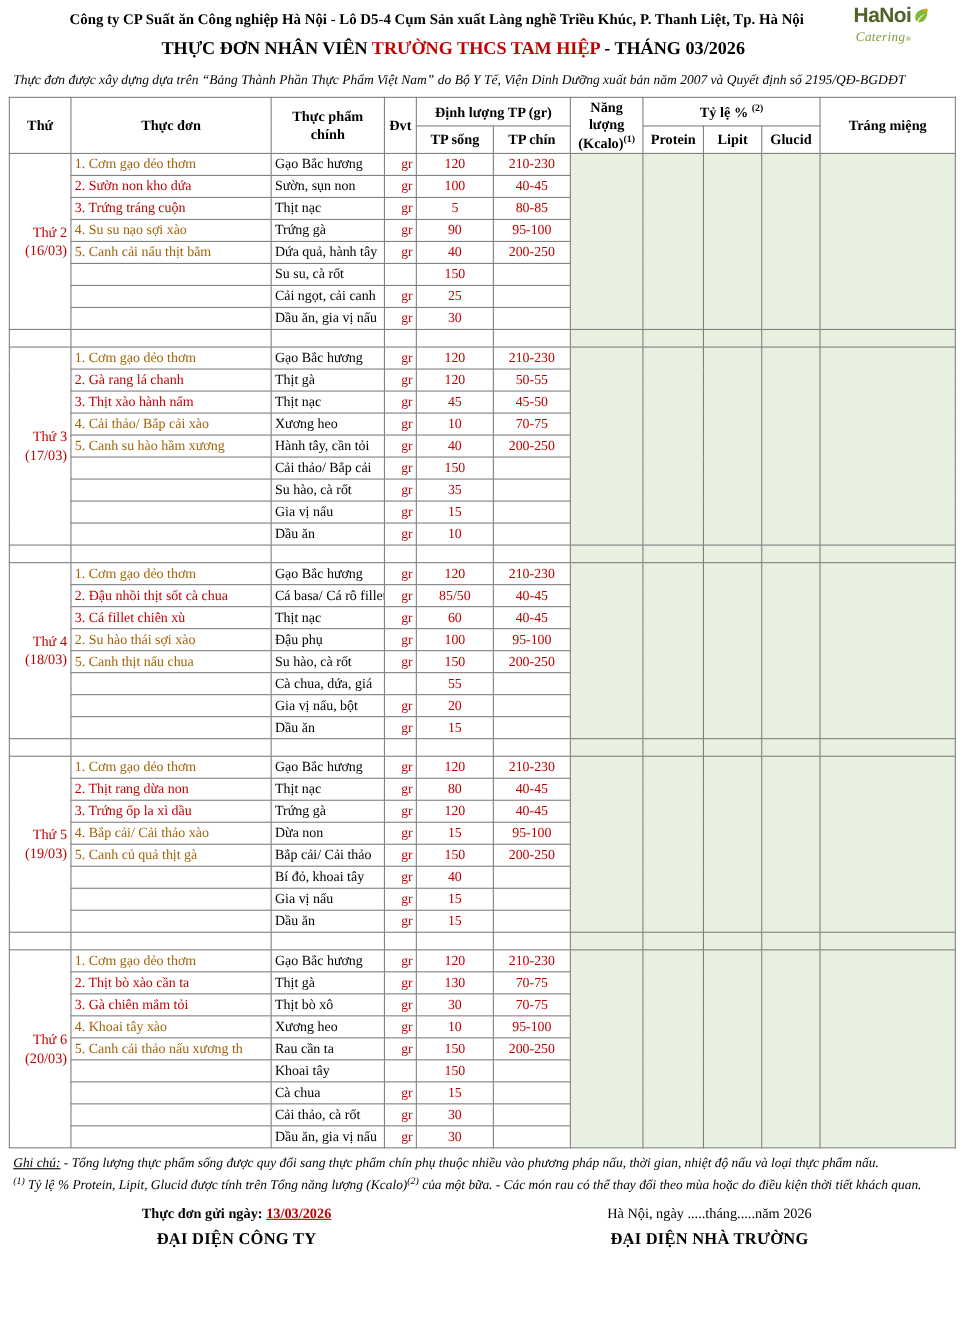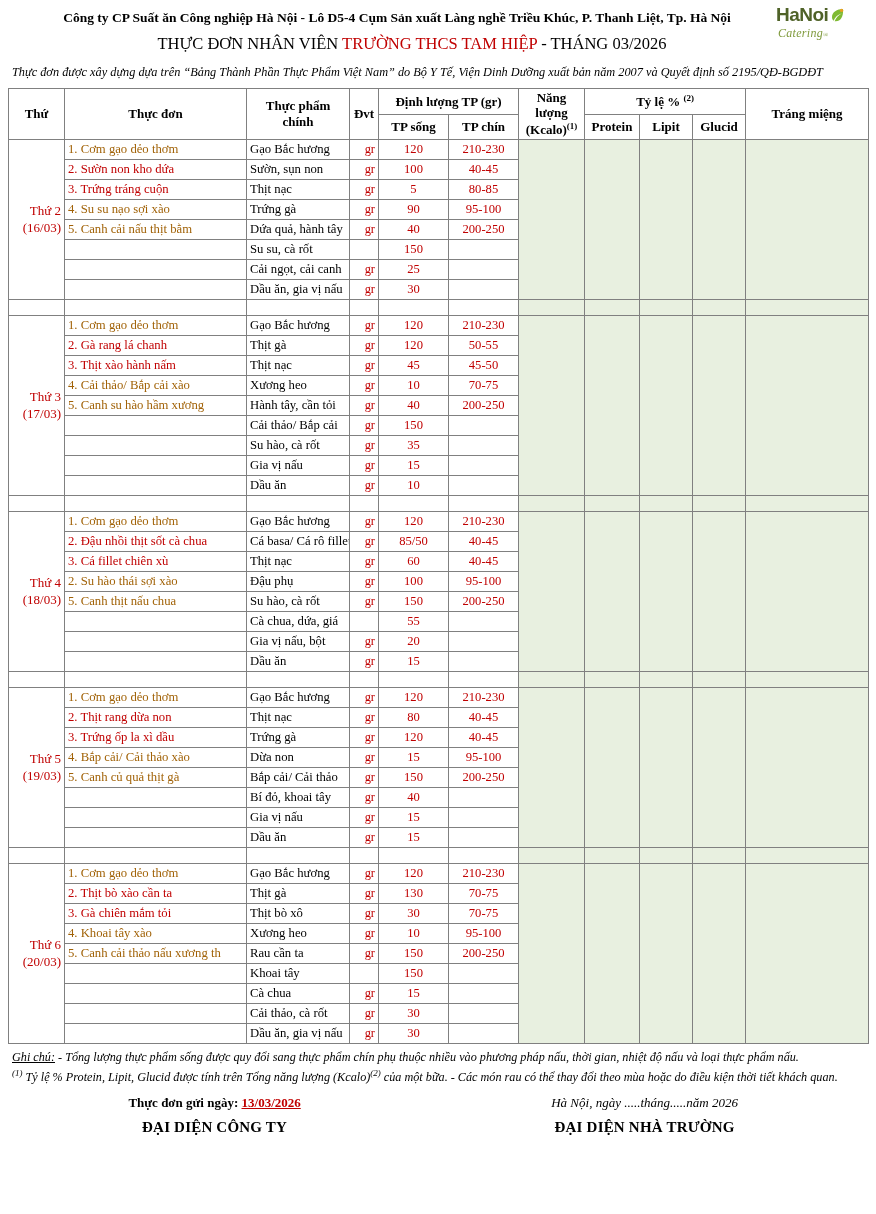--- a/index.html
+++ b/index.html
@@ -22,21 +22,21 @@
   
   .company-line {
     text-align: center;
     font-weight: bold;
     font-size: 13.5px;
     padding: 4px 90px 2px 8px;
     line-height: 1.2;
   }
   .doc-title {
     text-align: center;
-    font-weight: normal;
+    font-weight: bold;
     font-size: 16.5px;
     padding: 6px 60px 4px 8px;
     line-height: 1.25;
   }
   .doc-title .red {
     color: #c00000;
   }
   .note-line {
     font-style: italic;
     font-size: 12.3px;
@@ -185,21 +185,20 @@
   }
   .send-date {
     font-weight: bold;
   }
   .send-date .date {
     color: #c00000;
     text-decoration: underline;
     font-weight: bold;
   }
   .place-date {
-    font-style: italic;
     margin-top: 44px;
   }
   .sign-role {
     font-weight: bold;
     font-size: 15px;
     letter-spacing: 0.2px;
     padding-top: 7px;
   }
 </style>
 </head>

